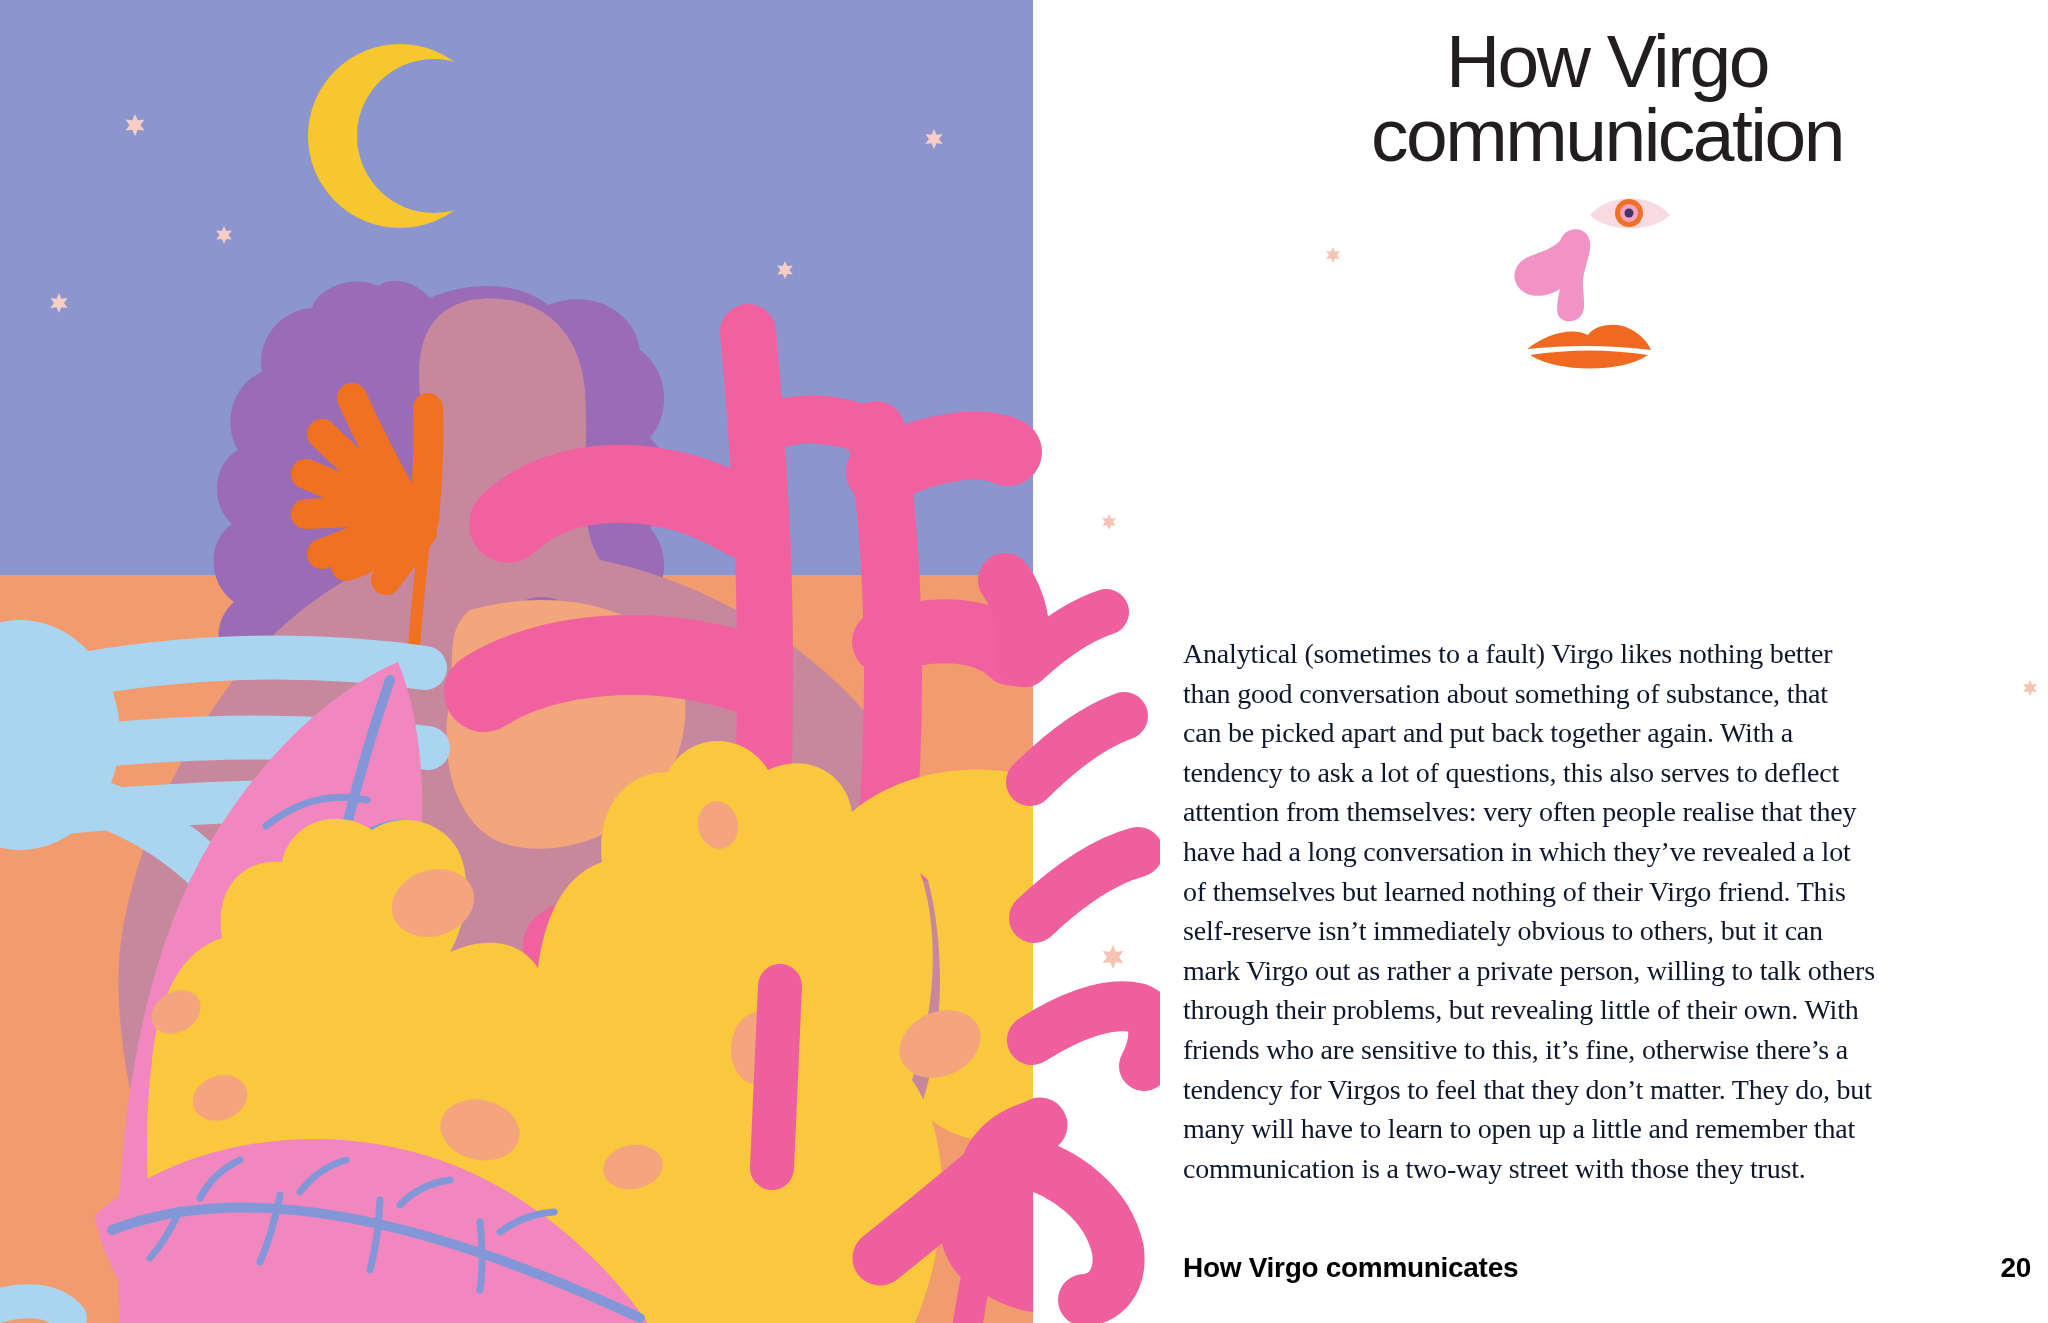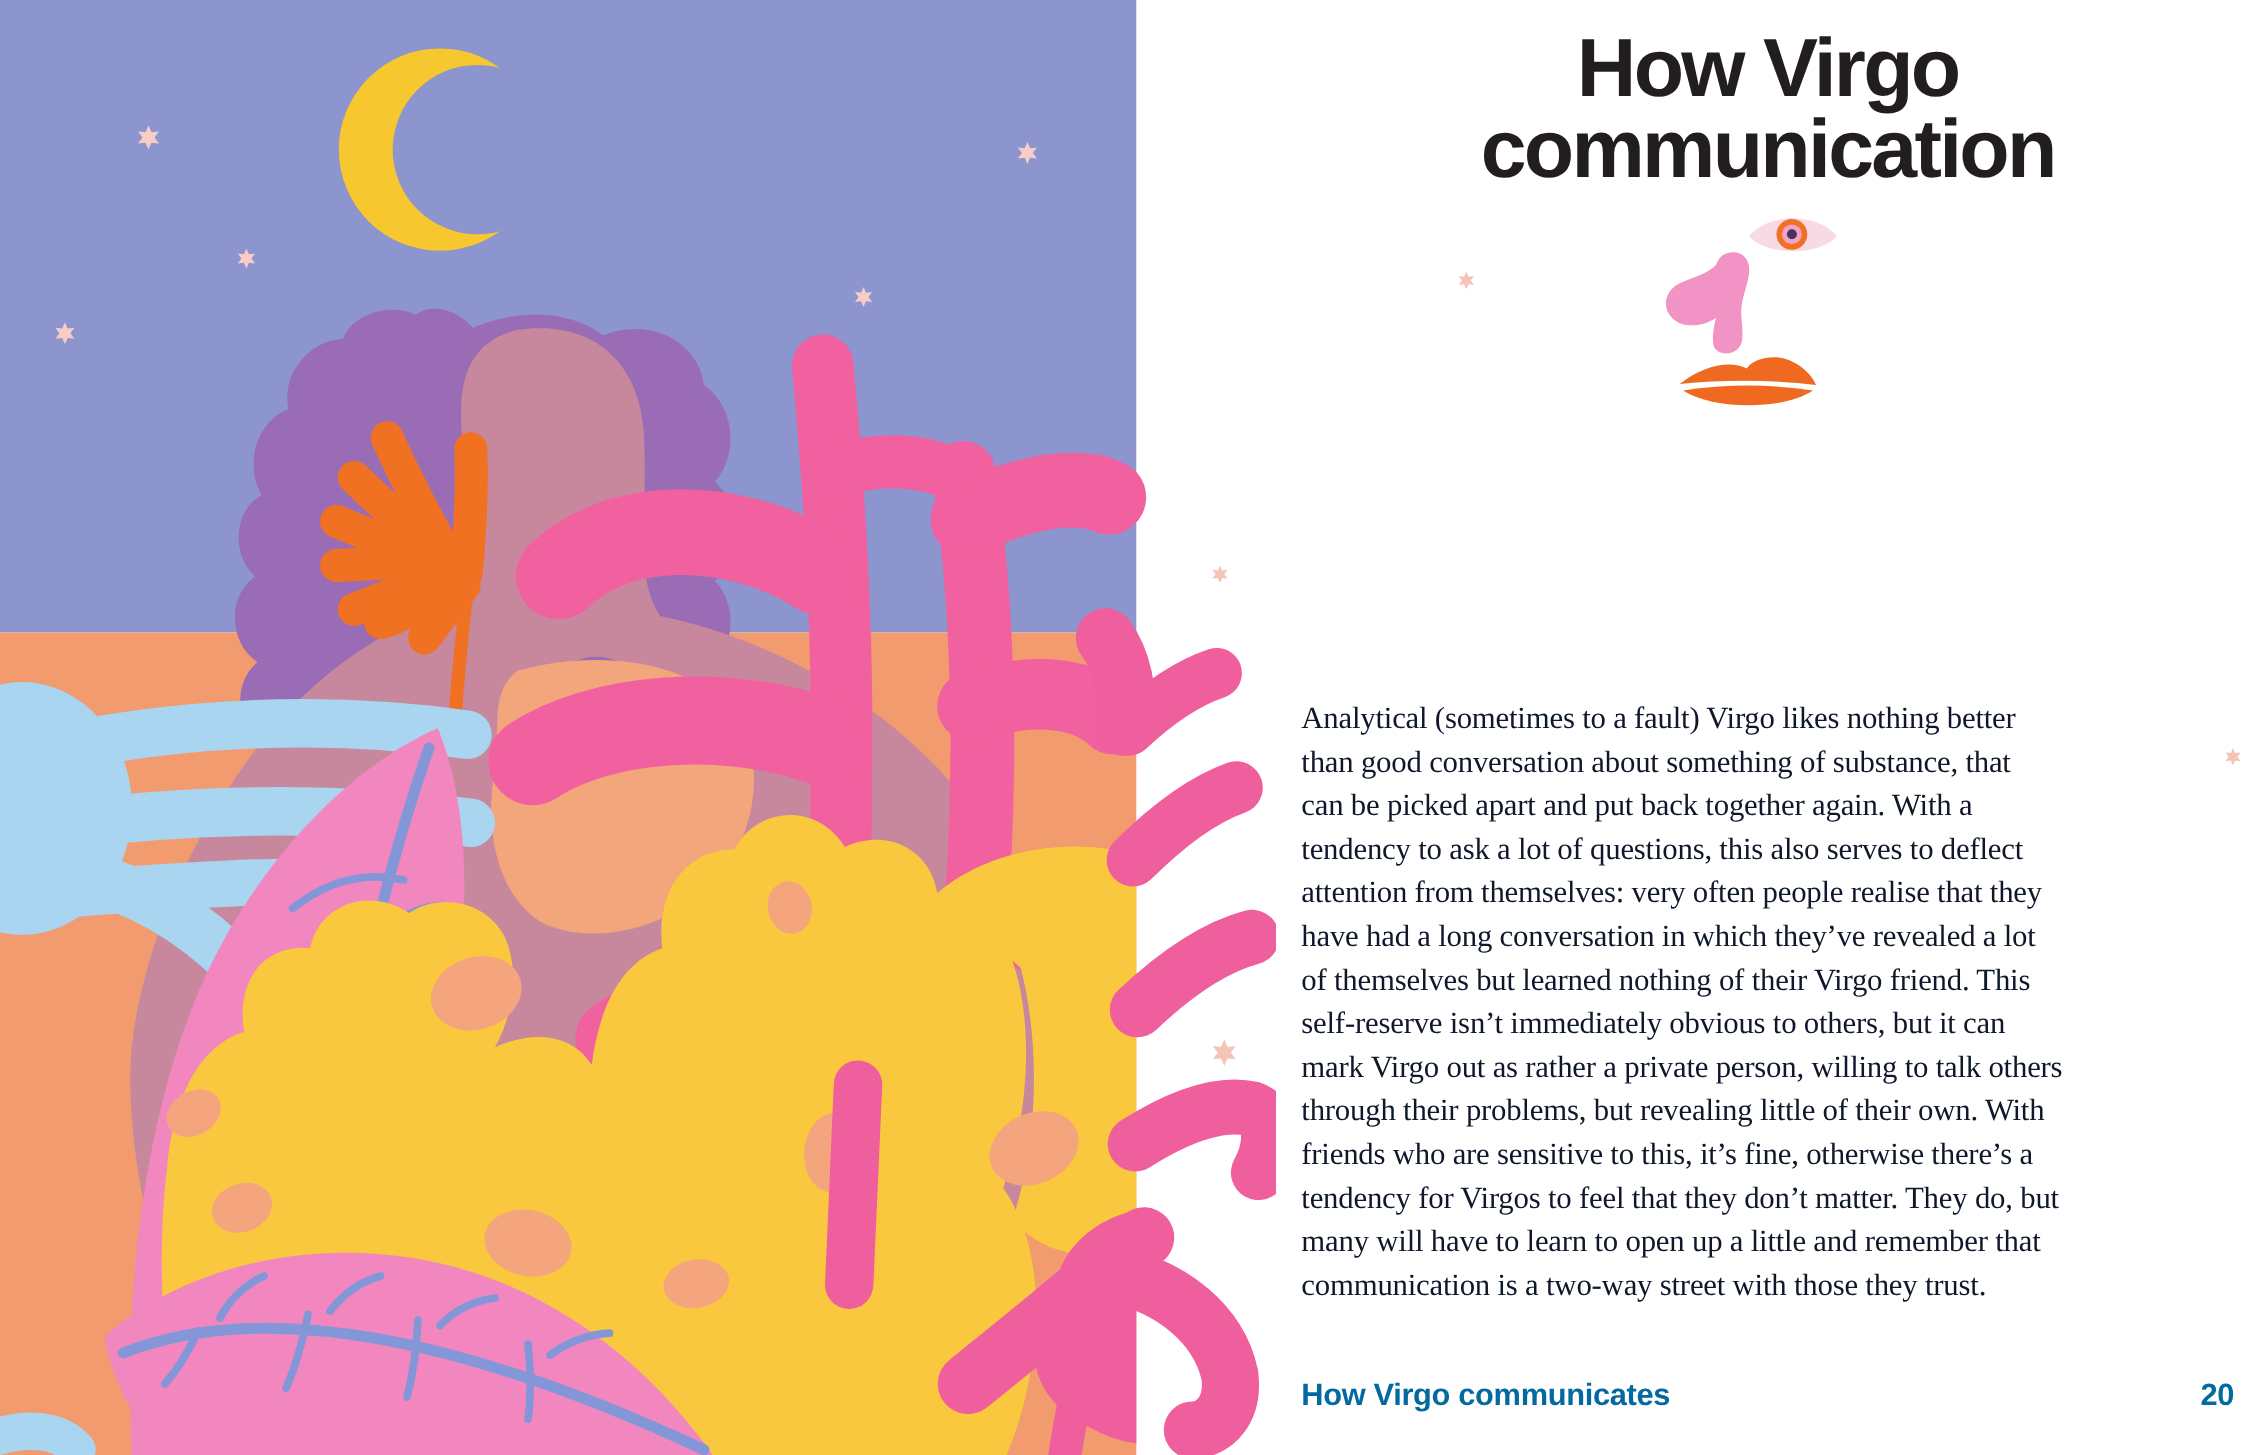--- a/index.html
+++ b/index.html
@@ -1,29 +1,29 @@
 <!DOCTYPE html>
 <html><head>
 <meta charset="utf-8">
 <style>
   html,body{margin:0;padding:0;}
   body{background:#ffffff;font-family:"Liberation Sans",sans-serif;}
   .page{position:relative;width:2048px;height:1323px;background:#ffffff;overflow:hidden;}
   .illustration{position:absolute;left:0;top:0;}
   .page-title{position:absolute;left:1183px;top:24px;width:848px;margin:0;
-    text-align:center;font-family:"Liberation Sans",sans-serif;font-weight:bold;
+    text-align:center;font-family:"Liberation Sans",sans-serif;font-weight:normal;
     font-size:75px;line-height:74px;letter-spacing:-2.5px;color:#221e1f;}
   .face-art{position:absolute;left:1490px;top:175px;}
   .body-text{position:absolute;left:1183px;top:634px;margin:0;
     font-family:"Liberation Serif",serif;font-size:28px;line-height:39.6px;
     letter-spacing:-0.2px;color:#0f172a;white-space:pre;}
   .footer{position:absolute;left:1183px;top:1252px;width:848px;display:flex;
     justify-content:space-between;align-items:baseline;
     font-family:"Liberation Sans",sans-serif;font-weight:bold;font-size:28px;
-    letter-spacing:-0.3px;color:#0369a1;}
+    letter-spacing:-0.3px;color:#000000;}
   .page-star{position:absolute;}
 </style>
 </head>
 <body>
 
 <div class="page">
 
   <svg class="illustration" width="1160" height="1323" viewBox="0 0 1160 1323" xmlns="http://www.w3.org/2000/svg">
     <defs>
       <symbol id="star6" viewBox="-1 -1 2 2">

